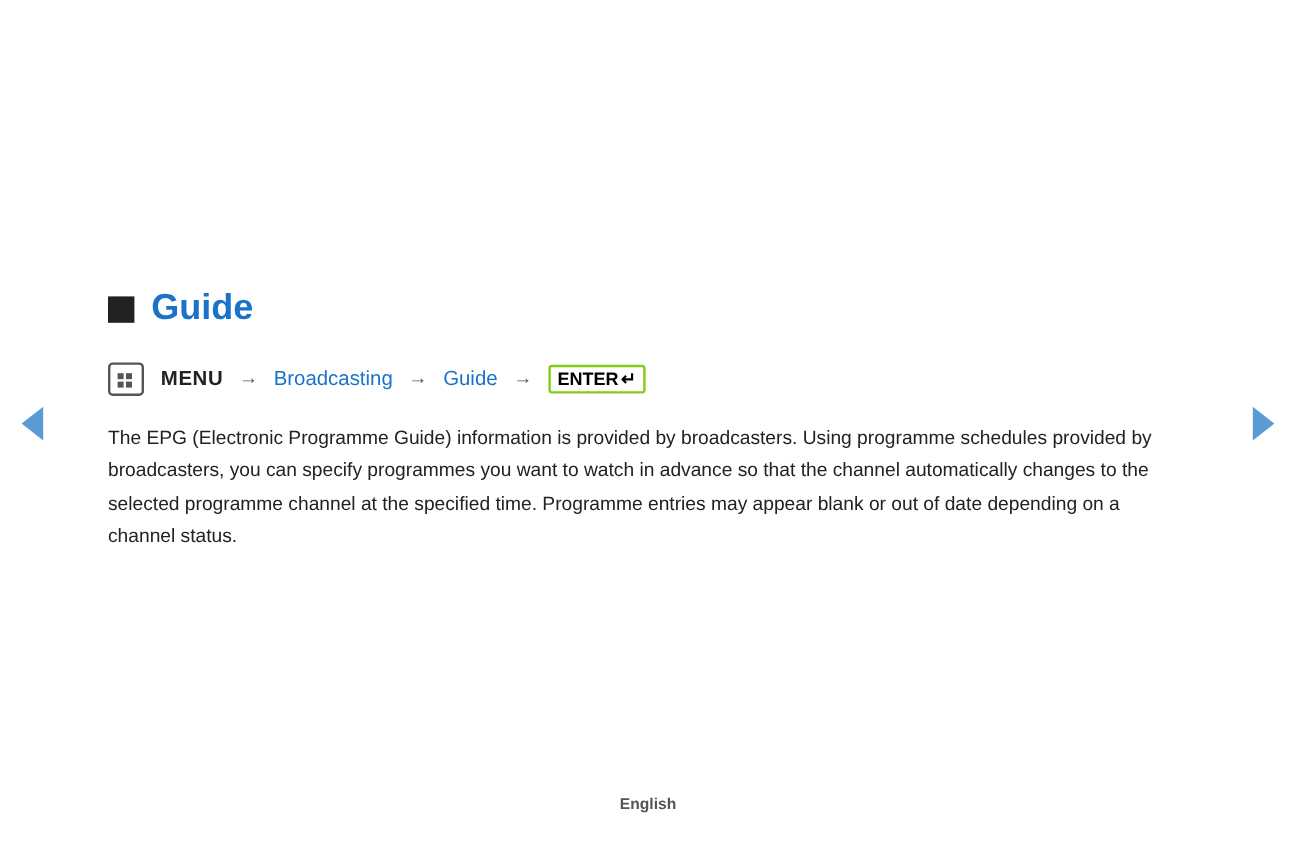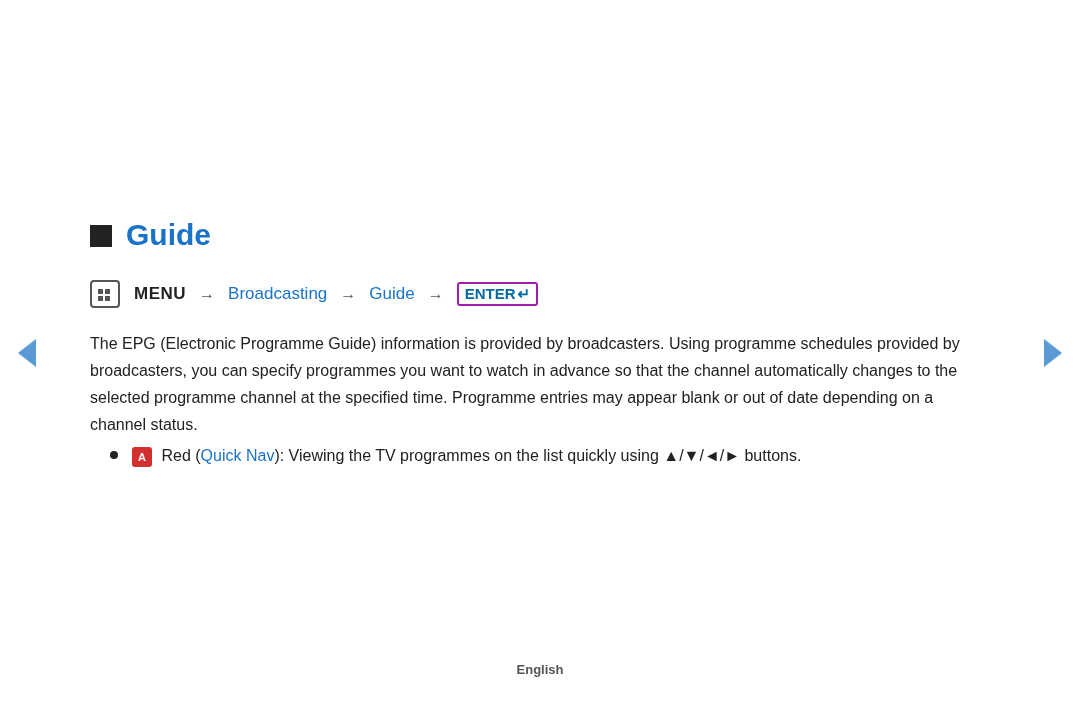--- a/index.html
+++ b/index.html
@@ -121,26 +121,26 @@
     .breadcrumb-link {
       color: #1a73c8;
       font-size: 17px;
       font-weight: 500;
     }
 
     .breadcrumb-enter {
       display: inline-flex;
       align-items: center;
       justify-content: center;
-      border: 2px solid #a21caf;
+      border: 2px solid #84cc16;
       border-radius: 3px;
       padding: 1px 6px;
       font-size: 15px;
       font-weight: bold;
-      color: #0369a1;
+      color: #000000;
       gap: 2px;
     }
 
     .enter-return-symbol {
       font-size: 15px;
     }
 
     .description-text {
       font-size: 16px;
       color: #222;
@@ -245,28 +245,20 @@
       <span class="breadcrumb-enter">
         <span>ENTER</span>
           <span class="enter-return-symbol">↵</span>
       </span>
     </div>
 
     <p class="description-text">The EPG (Electronic Programme Guide) information is provided by broadcasters. Using programme schedules provided by broadcasters, you can specify programmes you want to watch in advance so that the channel automatically changes to the selected programme channel at the specified time. Programme entries may appear blank or out of date depending on a channel status.</p>
 
     <ul class="bullet-list">
 
-      <li class="bullet-item">
-        <div class="bullet-dot"></div>
-        <div class="bullet-content">
-          <span class="color-badge badge-red">A</span>
-          <span>Red</span>
-          (<span class="text-link">Quick Nav</span>)<span>: Viewing the TV programmes on the list quickly using ▲/▼/◄/► buttons.</span>
-        </div>
-      </li>
 
 
 
     </ul>
 
   </div>
 
   <div class="footer">
     <span>English</span>
   </div>

